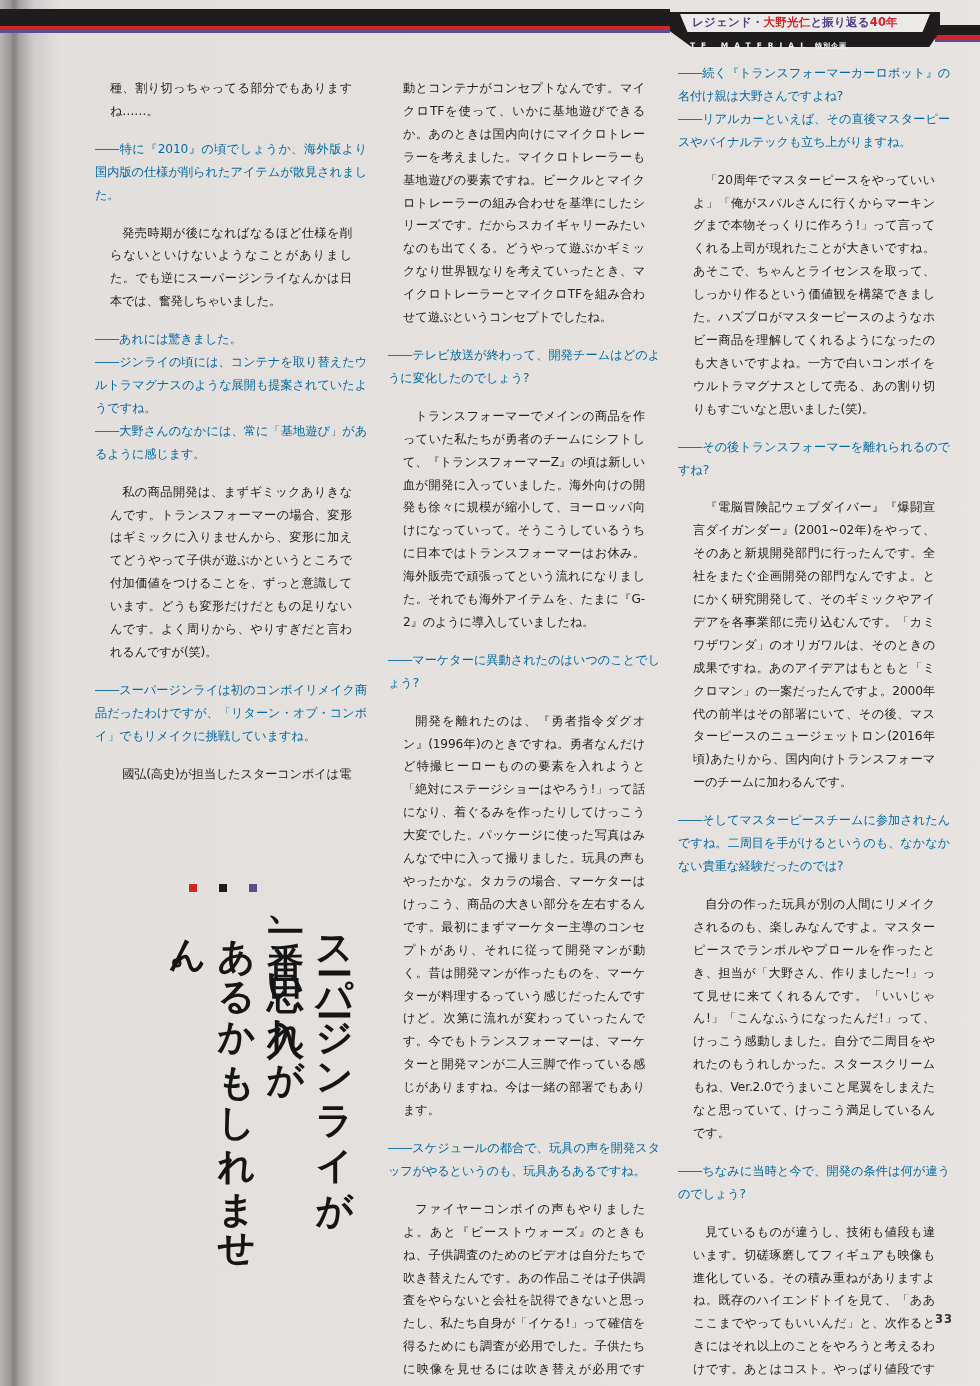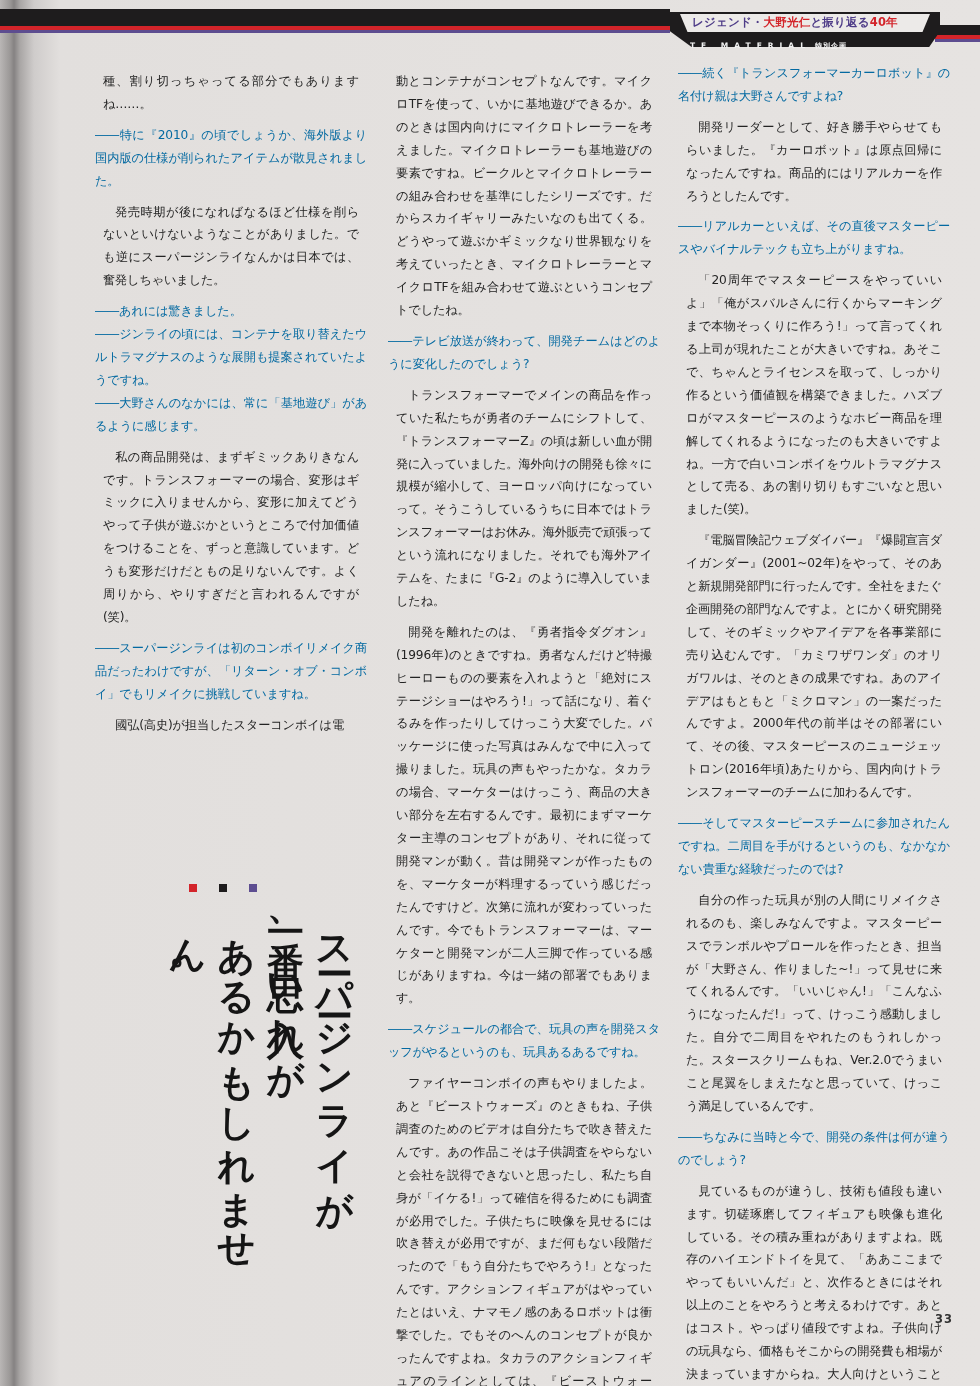--- a/index.html
+++ b/index.html
@@ -49,21 +49,21 @@
 
   
   .col {
     position: absolute; top: 62px;
     font-family: "DejaVu Sans", sans-serif; font-size: 12.2px;
     line-height: 22.9px; letter-spacing: -0.15px;
   }
   .col-left { left: 95px; width: 272px; }
   .col-mid { left: 388px; width: 272px; }
   .col-right { left: 678px; width: 272px; }
-  .p { margin: 8px; text-indent: 1em; text-align: justify; }
+  .p { margin: 15px; text-indent: 1em; text-align: justify; }
   .p.cont { text-indent: 0; }
   .q { margin: 0; color: #0369a1; font-weight: normal; text-align: justify; }
 
   
   .squares { position: absolute; left: 189px; top: 884px; display: flex; gap: 22px; }
   .sq { width: 8px; height: 8px; }
   .pull {
     position: absolute; left: 163px; top: 912px; height: 380px;
     writing-mode: vertical-rl; text-orientation: upright;
     font-family: "DejaVu Sans", sans-serif; font-weight: bold;
@@ -121,30 +121,31 @@
 <div class="pull">
   <div>スーパージンライが</div>
   <div>一番、思い入れが</div>
   <div>あるかもしれません。</div>
 </div>
 
 <div class="col col-mid">
   <p class="p cont">動とコンテナがコンセプトなんです。マイクロTFを使って、いかに基地遊びできるか。あのときは国内向けにマイクロトレーラーを考えました。マイクロトレーラーも基地遊びの要素ですね。ビークルとマイクロトレーラーの組み合わせを基準にしたシリーズです。だからスカイギャリーみたいなのも出てくる。どうやって遊ぶかギミックなり世界観なりを考えていったとき、マイクロトレーラーとマイクロTFを組み合わせて遊ぶというコンセプトでしたね。</p>
   <p class="q">――テレビ放送が終わって、開発チームはどのように変化したのでしょう?</p>
   <p class="p">トランスフォーマーでメインの商品を作っていた私たちが勇者のチームにシフトして、『トランスフォーマーZ』の頃は新しい血が開発に入っていました。海外向けの開発も徐々に規模が縮小して、ヨーロッパ向けになっていって。そうこうしているうちに日本ではトランスフォーマーはお休み。海外販売で頑張ってという流れになりました。それでも海外アイテムを、たまに『G-2』のように導入していましたね。</p>
+  <p class="q">――マーケターに異動されたのはいつのことでしょう?</p>
   <p class="p">開発を離れたのは、『勇者指令ダグオン』(1996年)のときですね。勇者なんだけど特撮ヒーローものの要素を入れようと「絶対にステージショーはやろう!」って話になり、着ぐるみを作ったりしてけっこう大変でした。パッケージに使った写真はみんなで中に入って撮りました。玩具の声もやったかな。タカラの場合、マーケターはけっこう、商品の大きい部分を左右するんです。最初にまずマーケター主導のコンセプトがあり、それに従って開発マンが動く。昔は開発マンが作ったものを、マーケターが料理するっていう感じだったんですけど。次第に流れが変わっていったんです。今でもトランスフォーマーは、マーケターと開発マンが二人三脚で作っている感じがありますね。今は一緒の部署でもあります。</p>
   <p class="q">――スケジュールの都合で、玩具の声を開発スタッフがやるというのも、玩具あるあるですね。</p>
   <p class="p">ファイヤーコンボイの声もやりましたよ。あと『ビーストウォーズ』のときもね、子供調査のためのビデオは自分たちで吹き替えたんです。あの作品こそは子供調査をやらないと会社を説得できないと思ったし、私たち自身が「イケる!」って確信を得るためにも調査が必用でした。子供たちに映像を見せるには吹き替えが必用ですが、まだ何もない段階だったので「もう自分たちでやろう!」となったんです。アクションフィギュアがはやっていたとはいえ、ナマモノ感のあるロボットは衝撃でした。でもそのへんのコンセプトが良かったんですよね。タカラのアクションフィギュアのラインとしては、『ビーストウォーズ』の前に『X-MEN』があったし、その前に『ミュータント・タートルズ』の国内導入もありましたね。『タートルズ』はもう、バツグンに売れました。特に子供調査でミューテーション(※変形するフィギュアシリーズ)が人気だったので、それをメイ</p>
 </div>
 
 <div class="col col-right">
   <p class="q">――続く『トランスフォーマーカーロボット』の名付け親は大野さんですよね?</p>
-  <p class="p">開発リーダーとして、好き勝手やらせてもらいました。『カーロボット』は原点回帰になったんですね。商品的にはリアルカーを作ろうとしたんです。</p>
   <p class="q">――リアルカーといえば、その直後マスターピースやバイナルテックも立ち上がりますね。</p>
   <p class="p">「20周年でマスターピースをやっていいよ」「俺がスバルさんに行くからマーキングまで本物そっくりに作ろう!」って言ってくれる上司が現れたことが大きいですね。あそこで、ちゃんとライセンスを取って、しっかり作るという価値観を構築できました。ハズブロがマスターピースのようなホビー商品を理解してくれるようになったのも大きいですよね。一方で白いコンボイをウルトラマグナスとして売る、あの割り切りもすごいなと思いました(笑)。</p>
+  <p class="q">――その後トランスフォーマーを離れられるのですね?</p>
   <p class="p">『電脳冒険記ウェブダイバー』『爆闘宣言ダイガンダー』(2001~02年)をやって、そのあと新規開発部門に行ったんです。全社をまたぐ企画開発の部門なんですよ。とにかく研究開発して、そのギミックやアイデアを各事業部に売り込むんです。「カミワザワンダ」のオリガワルは、そのときの成果ですね。あのアイデアはもともと「ミクロマン」の一案だったんですよ。2000年代の前半はその部署にいて、その後、マスターピースのニュージェットロン(2016年頃)あたりから、国内向けトランスフォーマーのチームに加わるんです。</p>
   <p class="q">――そしてマスターピースチームに参加されたんですね。二周目を手がけるというのも、なかなかない貴重な経験だったのでは?</p>
   <p class="p">自分の作った玩具が別の人間にリメイクされるのも、楽しみなんですよ。マスターピースでランボルやプロールを作ったとき、担当が「大野さん、作りました~!」って見せに来てくれるんです。「いいじゃん!」「こんなふうになったんだ!」って、けっこう感動しました。自分で二周目をやれたのもうれしかった。スタースクリームもね、Ver.2.0でうまいこと尾翼をしまえたなと思っていて、けっこう満足しているんです。</p>
   <p class="q">――ちなみに当時と今で、開発の条件は何が違うのでしょう?</p>
   <p class="p">見ているものが違うし、技術も値段も違います。切磋琢磨してフィギュアも映像も進化している。その積み重ねがありますよね。既存のハイエンドトイを見て、「ああここまでやってもいいんだ」と、次作るときにはそれ以上のことをやろうと考えるわけです。あとはコスト。やっぱり値段ですよね。子供向けの玩具なら、価格もそこからの開発費も相場が決まっていますからね。大人向けということも違います。昔は子供のものとして作るから、それに見合った安全基準のものになります。とがってるものはダメだし、ある程度は頑丈に作らないとダメ。大人向けにするこ</p>
 </div>
 
 <div class="page-num">33</div>
 
 </body></html>

